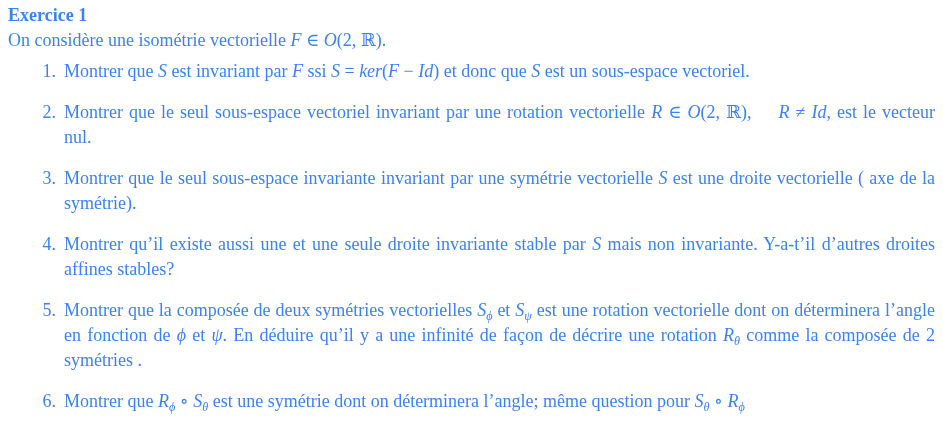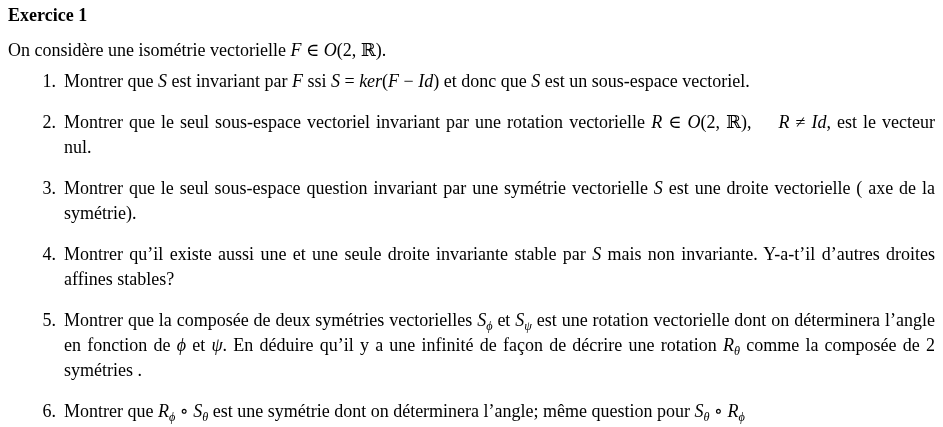--- a/index.html
+++ b/index.html
@@ -13,30 +13,30 @@
     overflow: hidden;
   }
   .page {
     box-sizing: border-box;
     width: 943px;
     height: 427px;
     padding: 3px 8px 0 8px;
     font-family: "Liberation Serif", "DejaVu Serif", serif;
     font-size: 18px;
     line-height: 25px;
-    color: #000000;
+    color: #3b82f6;
   }
   .heading {
     margin: 0;
     font-size: 18px;
     line-height: 25px;
     font-weight: bold;
   }
   .intro {
-    margin: 10px 0 6px 0;
+    margin: 0 0 6px 0;
   }
   .questions {
     list-style: none;
     margin: 0;
     padding: 0;
   }
   .q {
     position: relative;
     padding-left: 56px;
     margin-bottom: 16px;
@@ -75,21 +75,21 @@
     <li class="q">
       <span class="num">1.</span>
       <span class="qtext"><span class="seg-t">Montrer que </span><span class="seg-m">S</span><span class="seg-t"> est invariant par </span><span class="seg-m">F</span><span class="seg-t"> ssi </span><span class="seg-m">S</span><span class="seg-t"> = </span><span class="seg-m">ker</span><span class="seg-t">(</span><span class="seg-m">F</span><span class="seg-t"> − </span><span class="seg-m">Id</span><span class="seg-t">) et donc que </span><span class="seg-m">S</span><span class="seg-t"> est un sous-espace vectoriel.</span></span>
     </li>
     <li class="q">
       <span class="num">2.</span>
       <span class="qtext"><span class="seg-t">Montrer que le seul sous-espace vectoriel invariant par une rotation vectorielle </span><span class="seg-m">R</span><span class="seg-t"> ∈ </span><span class="seg-m">O</span><span class="seg-t">(2, ℝ),  </span><span class="seg-m">R</span><span class="seg-t">&nbsp;≠ </span><span class="seg-m">Id</span><span class="seg-t">, est le vecteur nul.</span></span>
     </li>
     <li class="q">
       <span class="num">3.</span>
-      <span class="qtext"><span class="seg-t">Montrer que le seul sous-espace question invariant par une symétrie vectorielle </span><span class="seg-m">S</span><span class="seg-t"> est une droite vectorielle ( axe de la symétrie).</span></span>
+      <span class="qtext"><span class="seg-t">Montrer que le seul sous-espace invariante invariant par une symétrie vectorielle </span><span class="seg-m">S</span><span class="seg-t"> est une droite vectorielle ( axe de la symétrie).</span></span>
     </li>
     <li class="q">
       <span class="num">4.</span>
       <span class="qtext"><span class="seg-t">Montrer qu’il existe aussi une et une seule droite invariante stable par </span><span class="seg-m">S</span><span class="seg-t"> mais non invariante. Y-a-t’il d’autres droites affines stables?</span></span>
     </li>
     <li class="q">
       <span class="num">5.</span>
       <span class="qtext"><span class="seg-t">Montrer que la composée de deux symétries vectorielles </span><span class="seg-m">S</span><sub class="seg-sub">ϕ</sub><span class="seg-t"> et </span><span class="seg-m">S</span><sub class="seg-sub">ψ</sub><span class="seg-t"> est une rotation vectorielle dont on déterminera l’angle en fonction de </span><span class="seg-m">ϕ</span><span class="seg-t"> et </span><span class="seg-m">ψ</span><span class="seg-t">. En déduire qu’il y a une infinité de façon de décrire une rotation </span><span class="seg-m">R</span><sub class="seg-sub">θ</sub><span class="seg-t"> comme la composée de 2 symétries .</span></span>
     </li>
     <li class="q">

